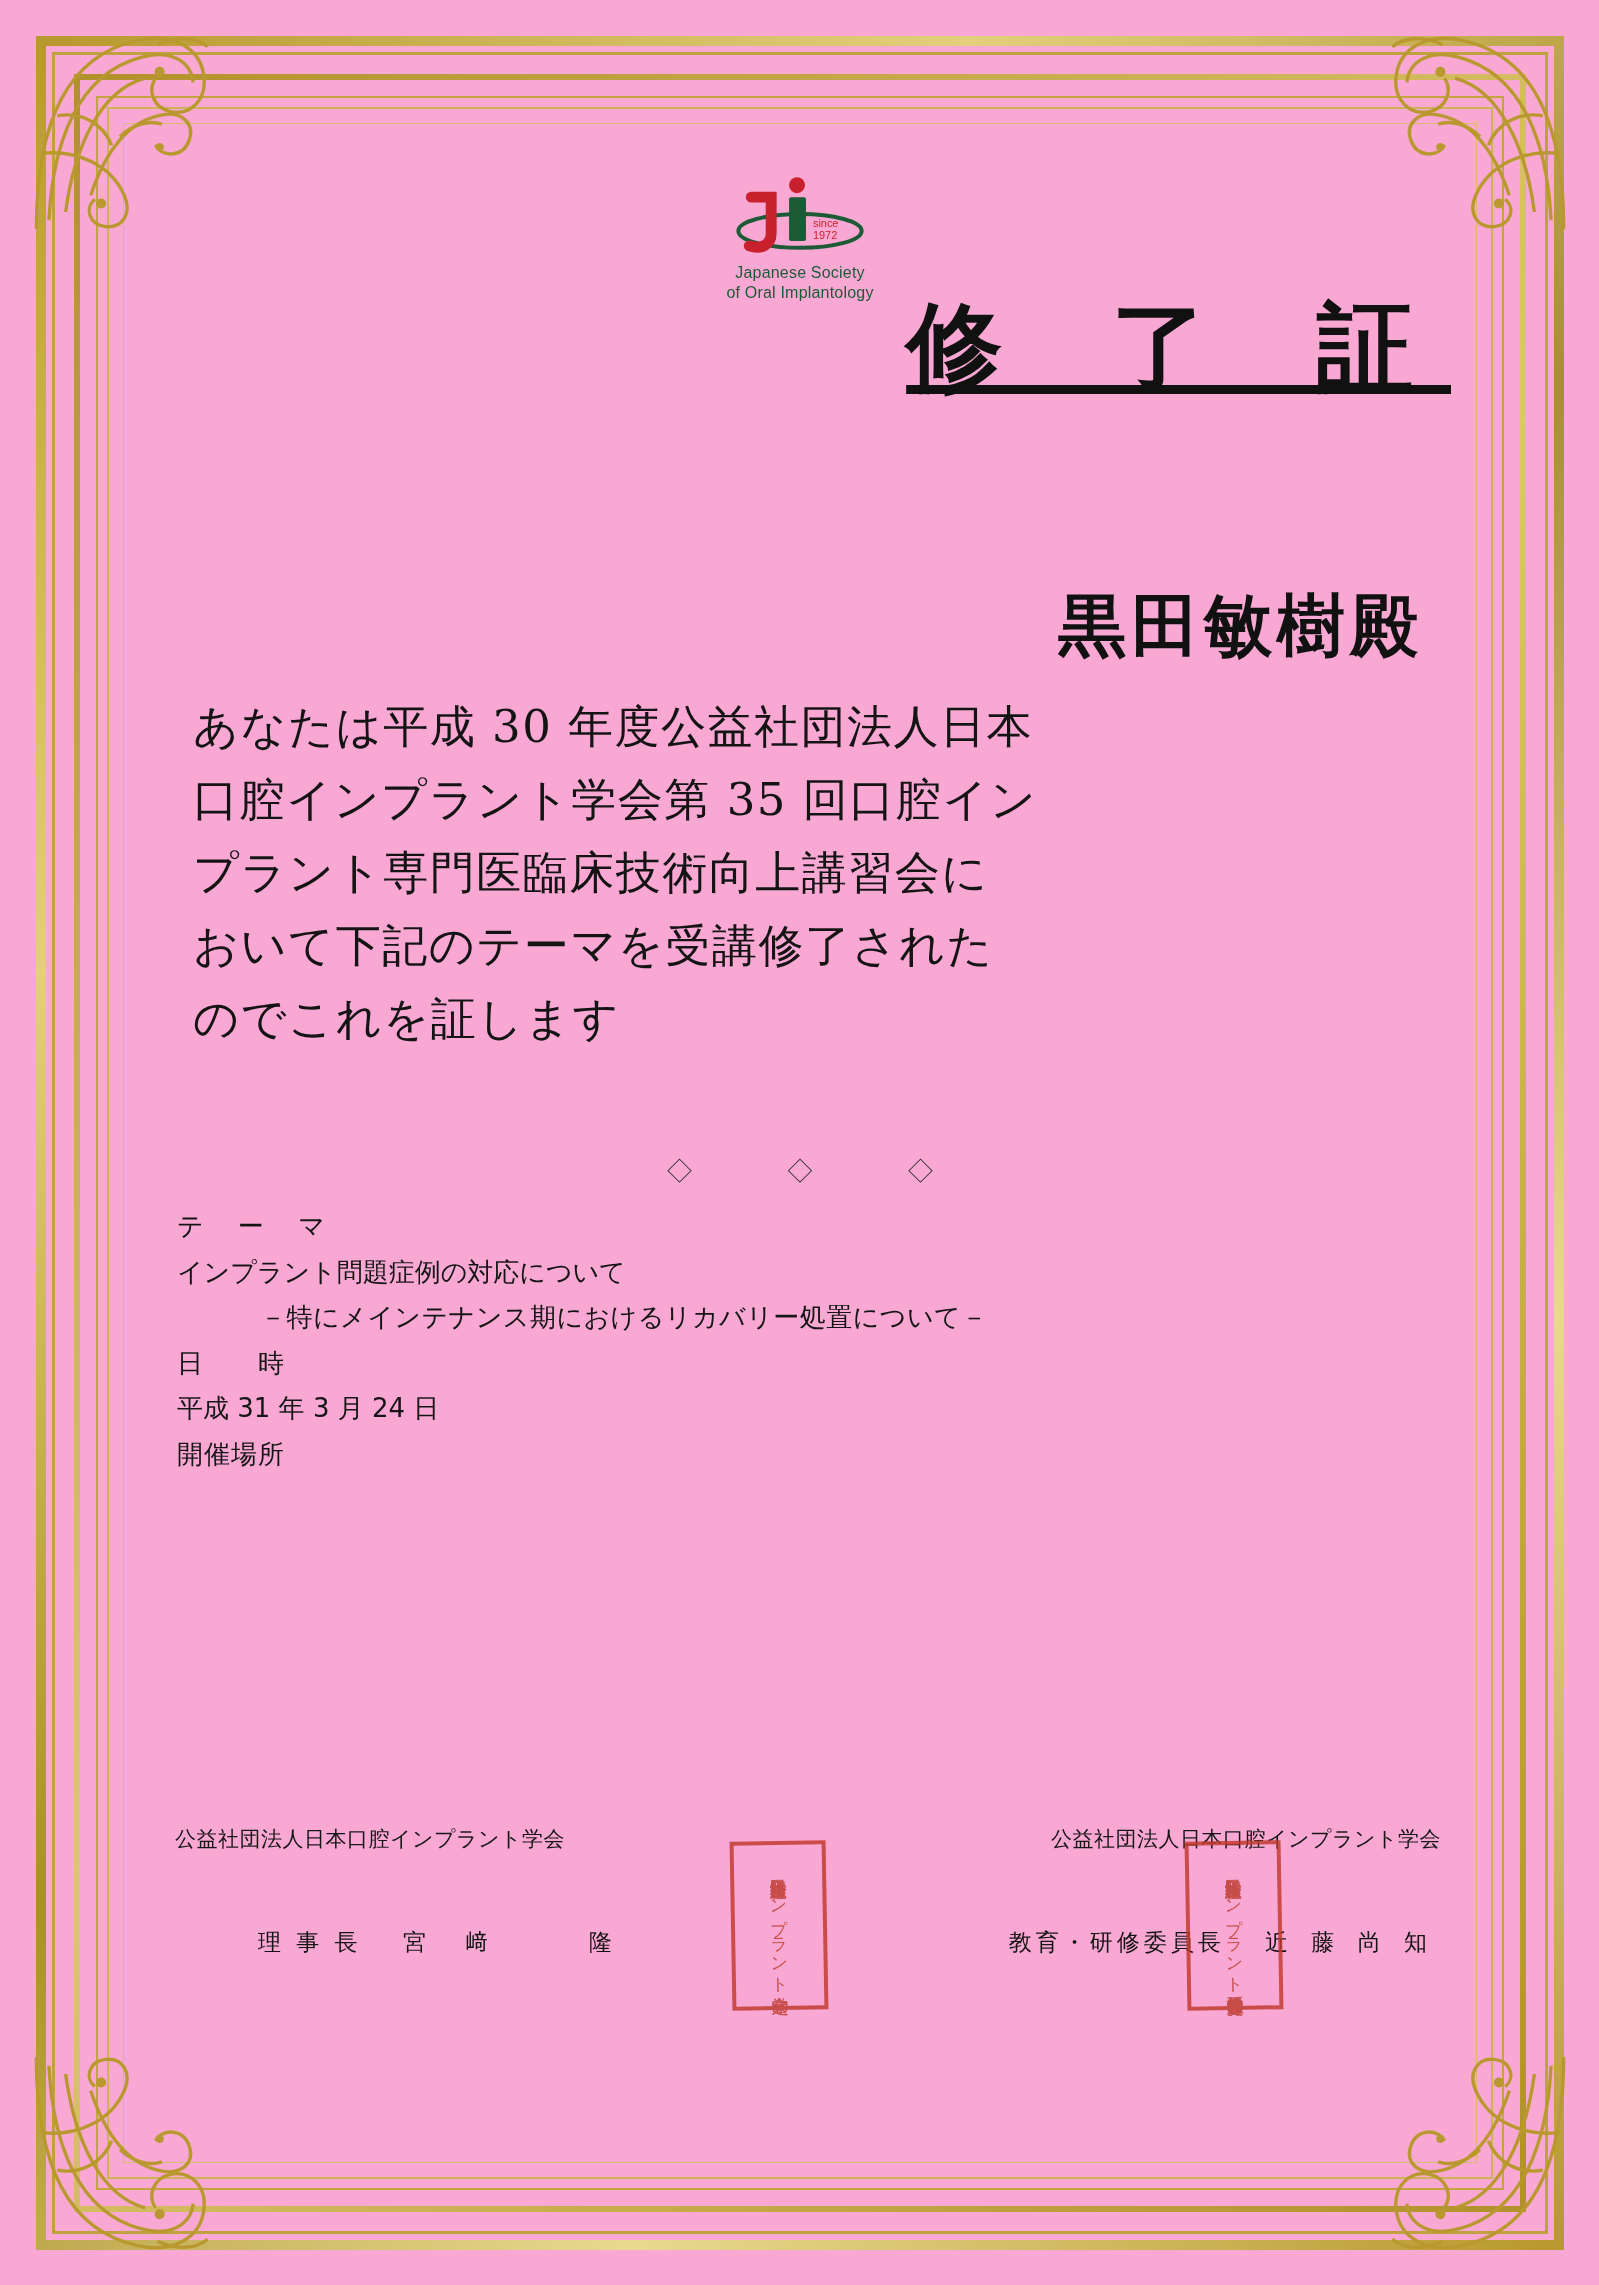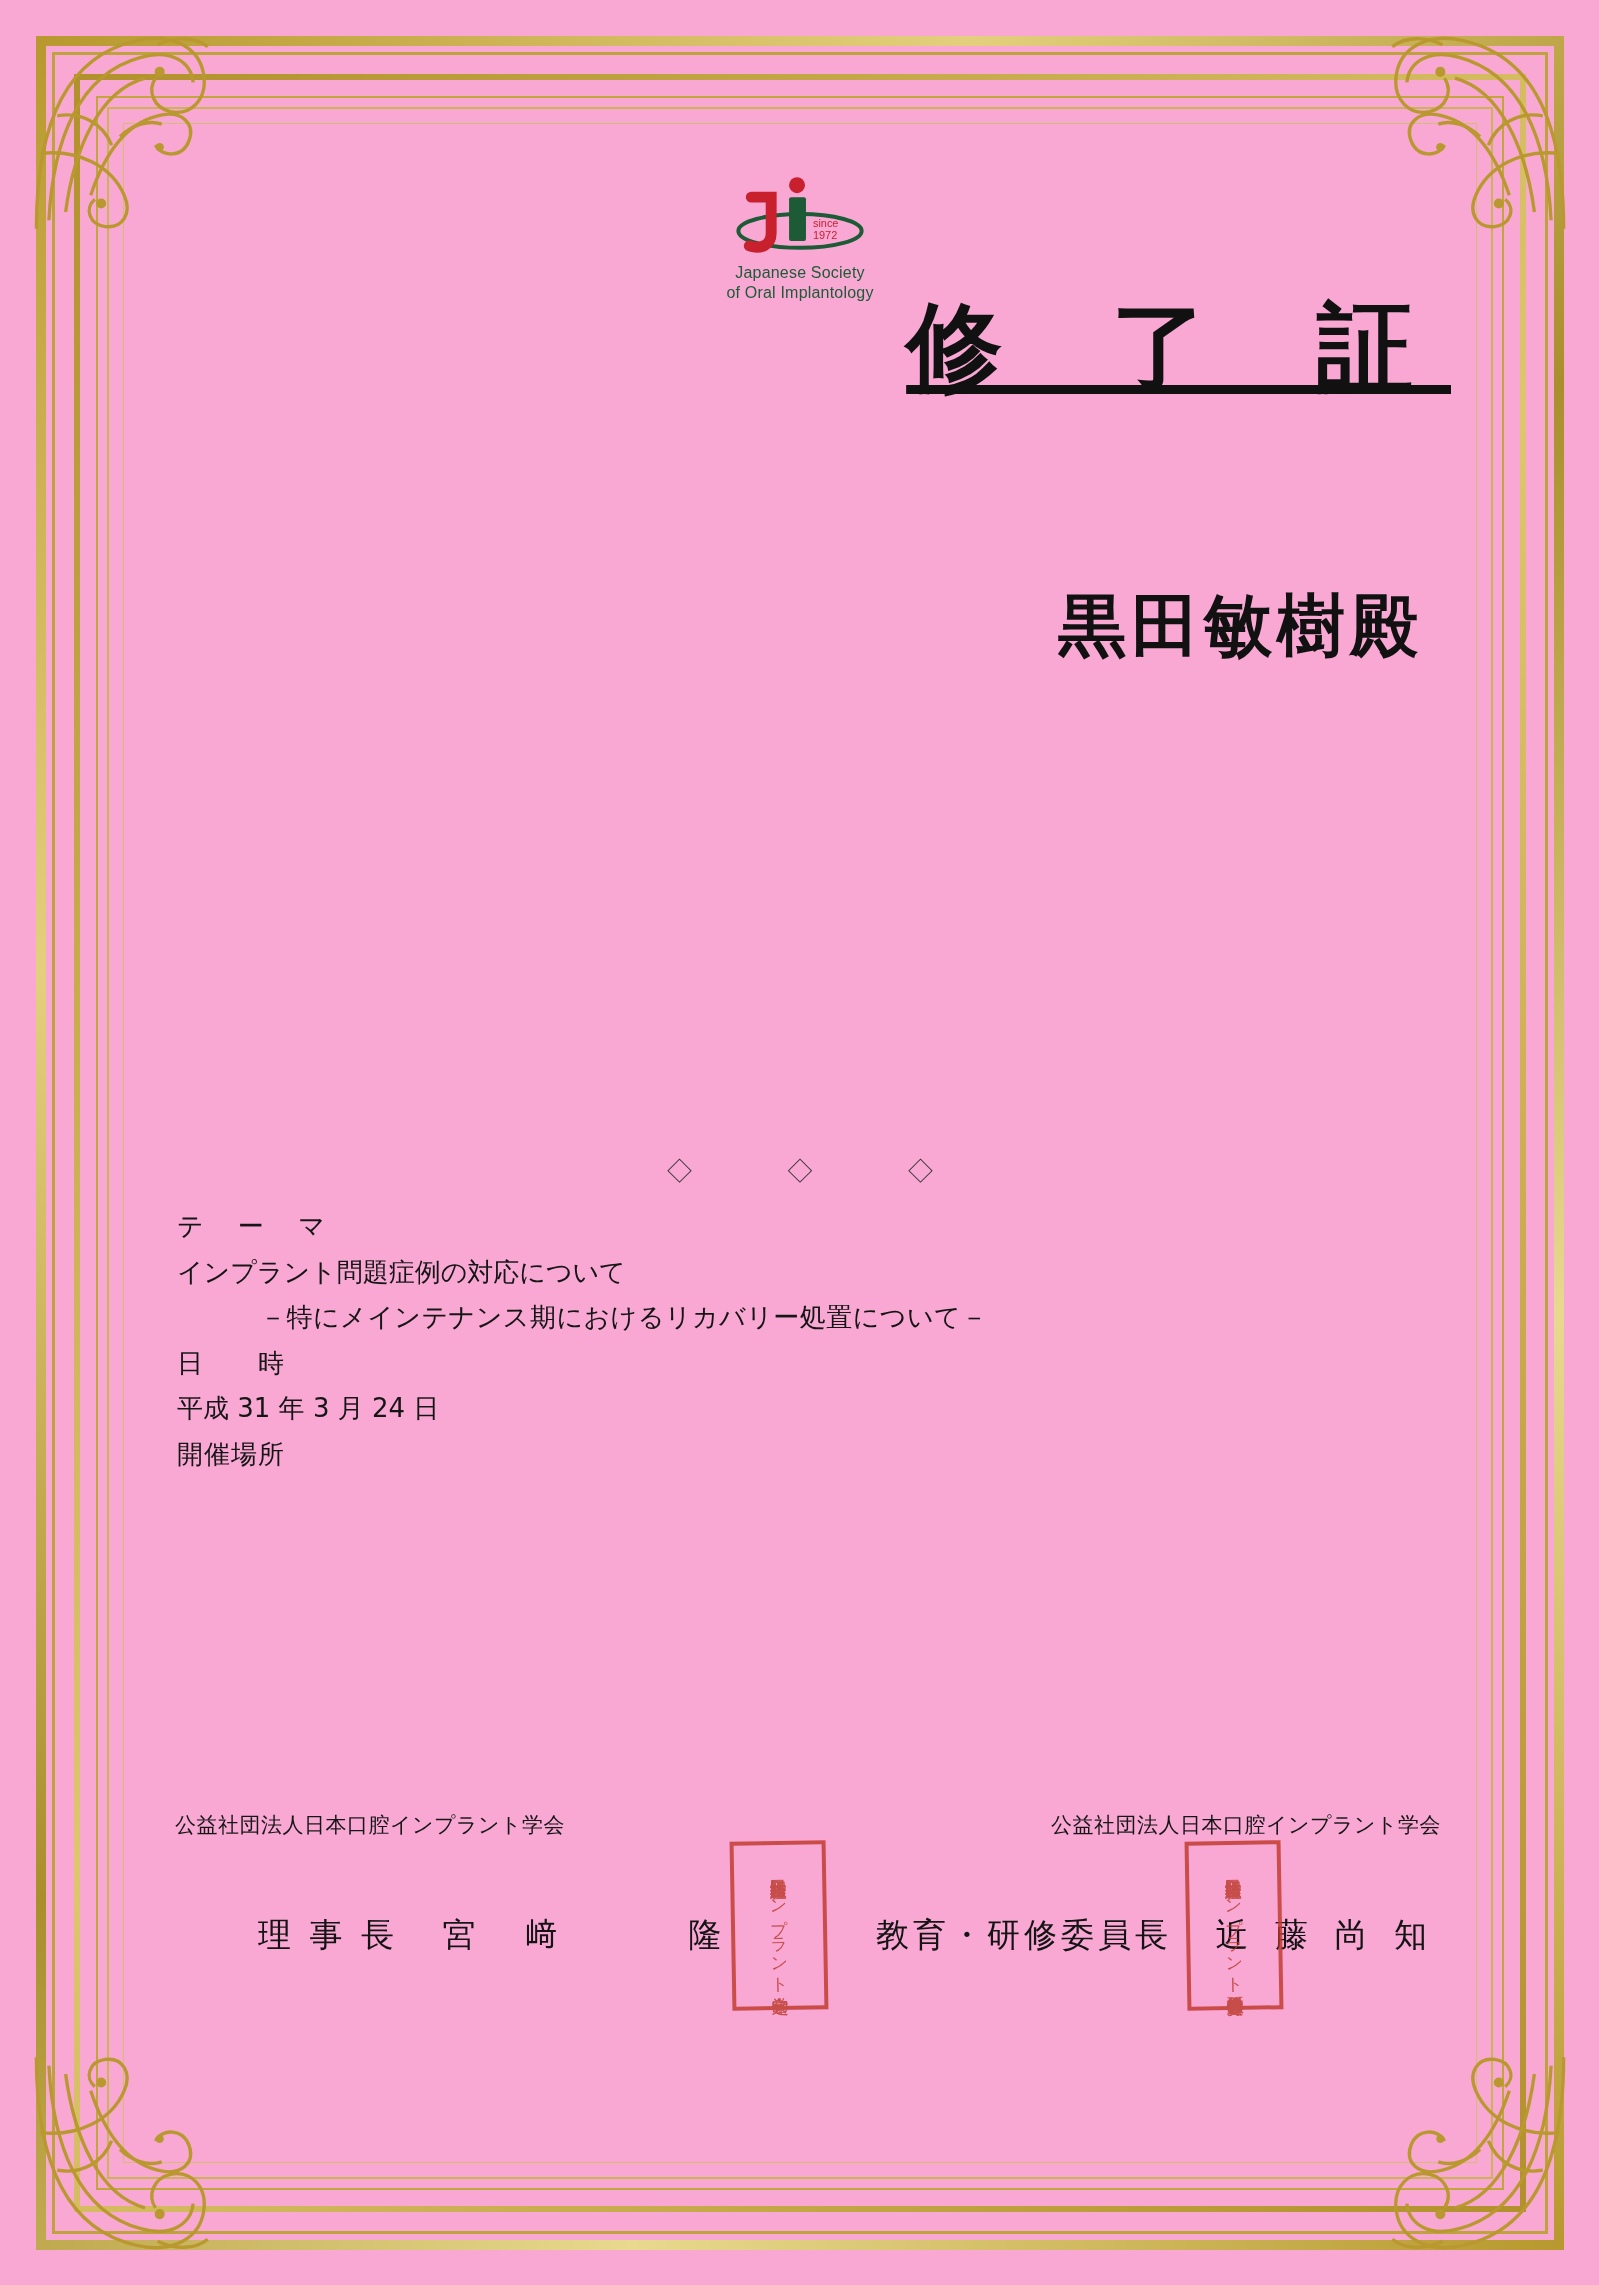--- a/index.html
+++ b/index.html
@@ -197,21 +197,21 @@
     font-size: 21px;
     letter-spacing: 0.5px;
     padding: 0 10px 0 26px;
     color: #161616;
   }
   .sig-name-row {
     display: flex;
     justify-content: space-between;
     margin-top: 74px;
     font-family: "DejaVu Sans", "Liberation Sans", sans-serif;
-    font-size: 33px;
+    font-size: 23px;
     padding: 0 16px 0 109px;
     color: #141414;
     white-space: nowrap;
   }
   .sig-name-row .title-txt { letter-spacing: 4px; }
   .sig-name-row .name-txt  { letter-spacing: 8px; margin-left: 34px; }
   .sig-right .name-txt { margin-left: 33px; }
 
   
   .seal {
@@ -331,20 +331,27 @@
         </svg>
       </div>
       <div class="logo-line1">Japanese Society</div>
       <div class="logo-line2">of Oral Implantology</div>
     </div>
 
     <div class="cert-title">修 了 証</div>
 
     <div class="recipient">黒田敏樹殿</div>
 
+    <div class="body-text">
+      <p>あなたは平成 30 年度公益社団法人日本</p>
+      <p>口腔インプラント学会第 35 回口腔イン</p>
+      <p>プラント専門医臨床技術向上講習会に</p>
+      <p>おいて下記のテーマを受講修了された</p>
+      <p>のでこれを証します</p>
+    </div>
 
     <div class="diamonds">◇ ◇ ◇</div>
 
     <div class="details">
       <div class="detail-row">
         <span class="detail-label spaced">テ ー マ</span>
         <span>インプラント問題症例の対応について</span>
       </div>
       <div class="detail-sub">－特にメインテナンス期におけるリカバリー処置について－</div>
       <div class="detail-row">

